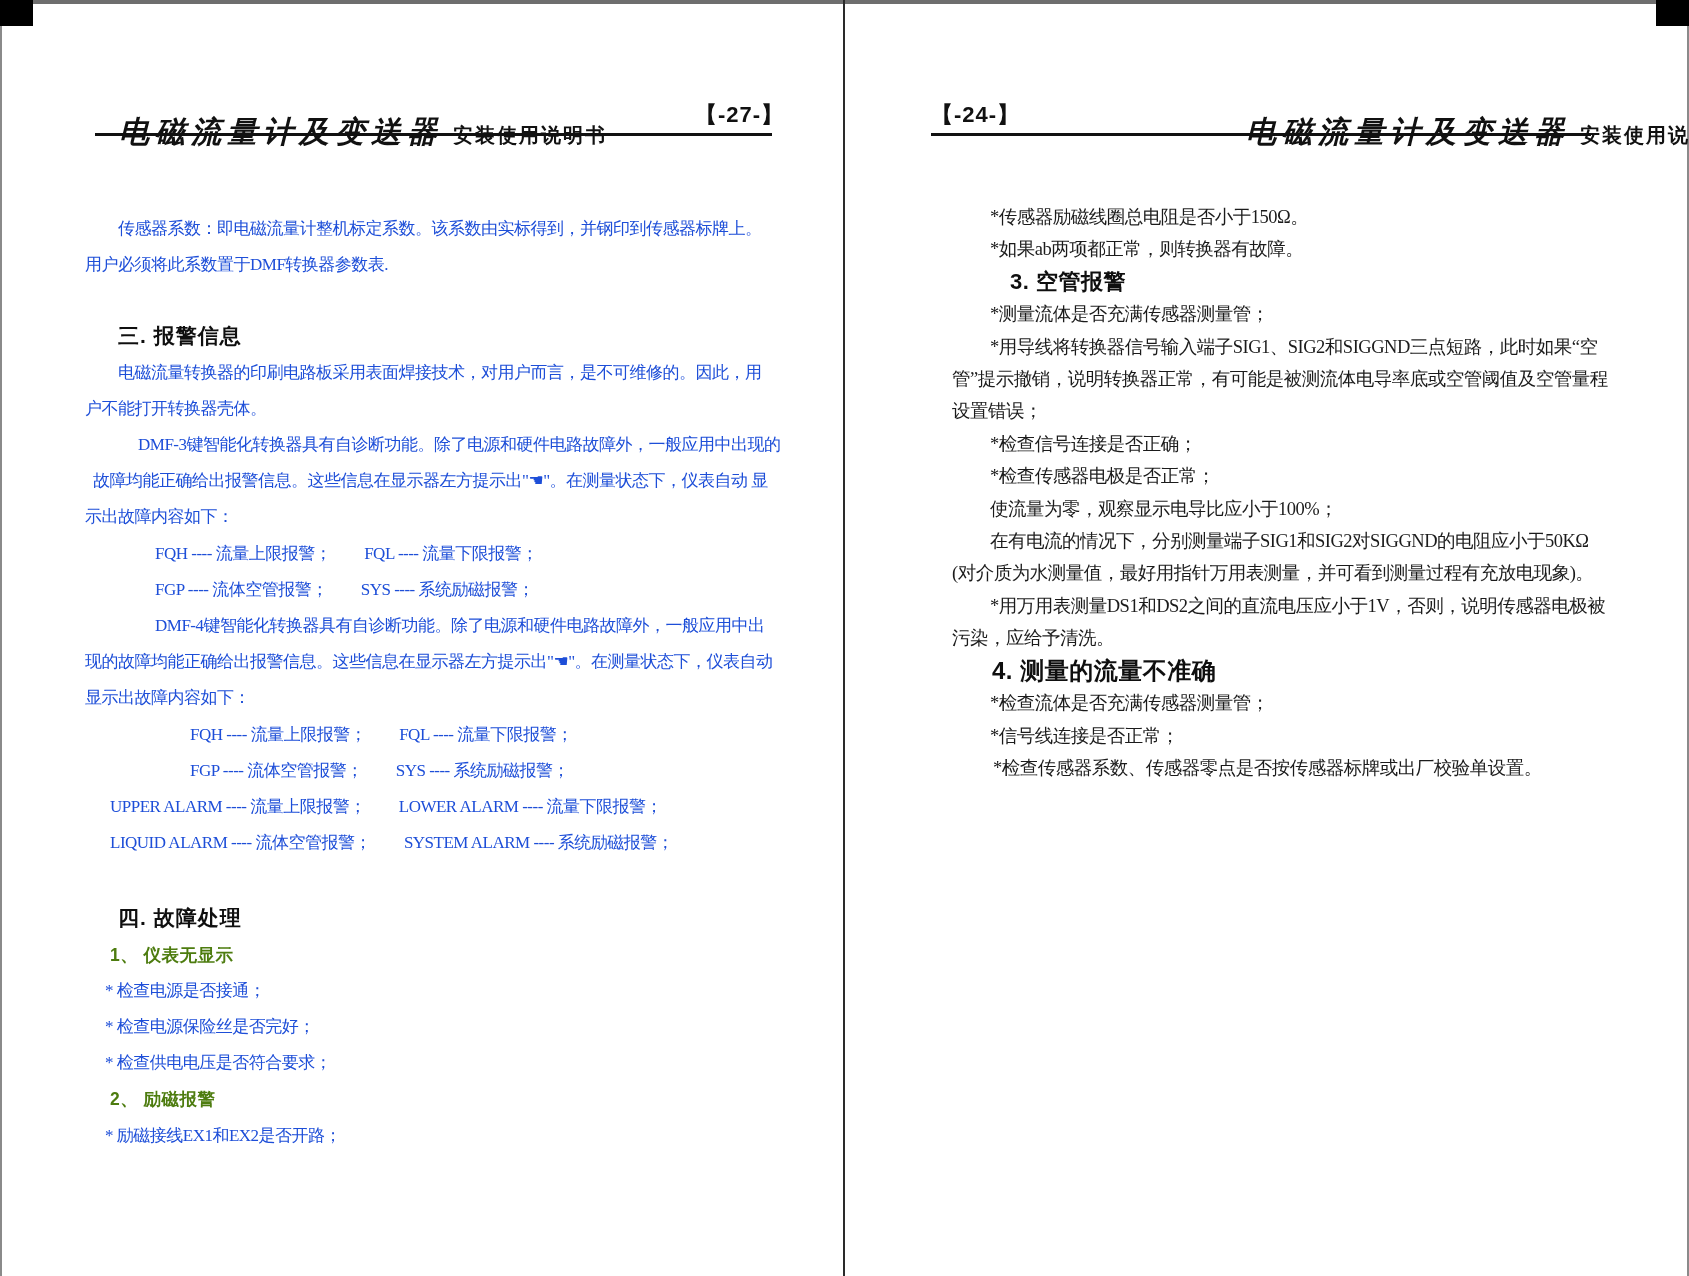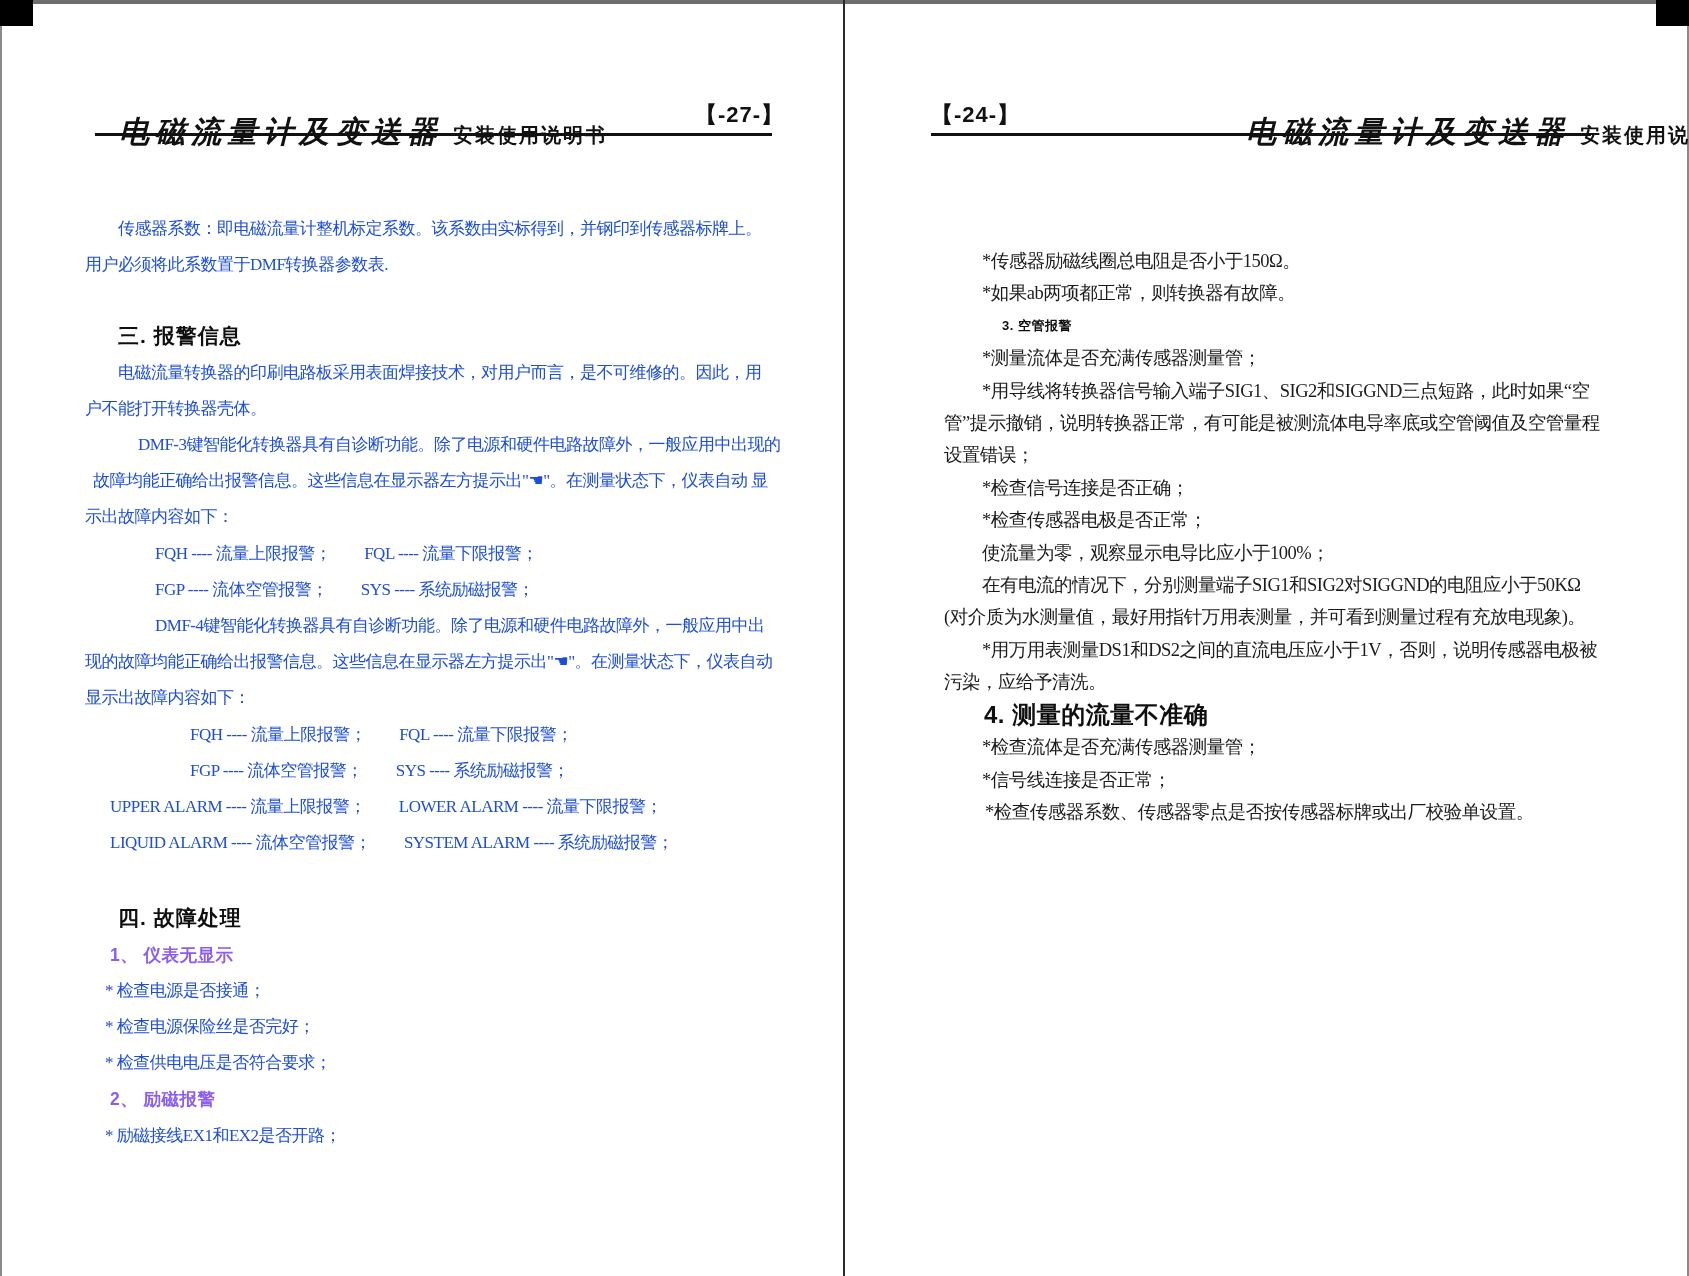--- a/index.html
+++ b/index.html
@@ -39,52 +39,52 @@
   .lp .header-row{position:absolute;left:95px;top:94px;white-space:pre;}
   .lp .page-no{left:695px;}
   .lp .rule{position:absolute;left:95px;top:133px;width:677px;height:3px;background:#111;}
   .rp .header-row{position:absolute;right:99px;top:94px;white-space:pre;text-align:right;}
   .rp .page-no{left:86px;}
   .rp .rule{position:absolute;left:86px;top:133px;width:660px;height:3px;background:#111;}
 
   
   .body-col{position:absolute;white-space:pre;}
   .lp .body-col{left:85px;top:211px;width:705px;}
-  .rp .body-col{left:92px;top:201px;width:720px;margin-top:44px;}
+  .rp .body-col{left:100px;top:201px;width:720px;}
 
   .ln{white-space:pre;}
   .lp .ln{font-size:17px;line-height:36.2px;letter-spacing:-0.5px;color:#1d4ed8;}
   .rp .ln{font-size:18.5px;line-height:32.4px;letter-spacing:-0.5px;color:#1b1b1b;}
 
   
   .lp .ind-para{padding-left:33px;}
   .lp .ind-25{padding-left:53px;}
   .lp .ind-xs{padding-left:8px;}
   .lp .ind-34{padding-left:70px;}
   .lp .ind-5{padding-left:105px;}
   .lp .ind-1{padding-left:25px;}
   .lp .bullet{padding-left:20px;}
   .lp .h2{
     font-family:"Liberation Sans","DejaVu Sans",sans-serif;
     font-weight:bold;font-size:21px;letter-spacing:1px;padding-left:33px;color:#0f0f0f;
   }
   .lp .h3{
     font-family:"Liberation Sans","DejaVu Sans",sans-serif;
-    font-weight:bold;font-size:17.5px;letter-spacing:0.5px;padding-left:25px;color:#8b5cf6;
+    font-weight:bold;font-size:17.5px;letter-spacing:0.5px;padding-left:25px;color:#4d7c0f;
   }
   .lp .gap35{margin-top:35px;}
   .lp .gap39{margin-top:39px;}
 
   
   .rp .b{padding-left:45px;}
   .rp .b2{padding-left:48px;}
   .rp .s{padding-left:7px;}
   .rp .h3r{
     font-family:"Liberation Sans","DejaVu Sans",sans-serif;
-    font-weight:bold;font-size:13px;letter-spacing:0.5px;padding-left:65px;color:#0f0f0f;
+    font-weight:bold;font-size:22px;letter-spacing:0.5px;padding-left:65px;color:#0f0f0f;
   }
   .rp .h3r4{
     font-family:"Liberation Sans","DejaVu Sans",sans-serif;
     font-weight:bold;font-size:24px;letter-spacing:0.5px;padding-left:47px;color:#0f0f0f;
   }
 </style>
 </head>
 <body>
 
 <div class="canvas">

